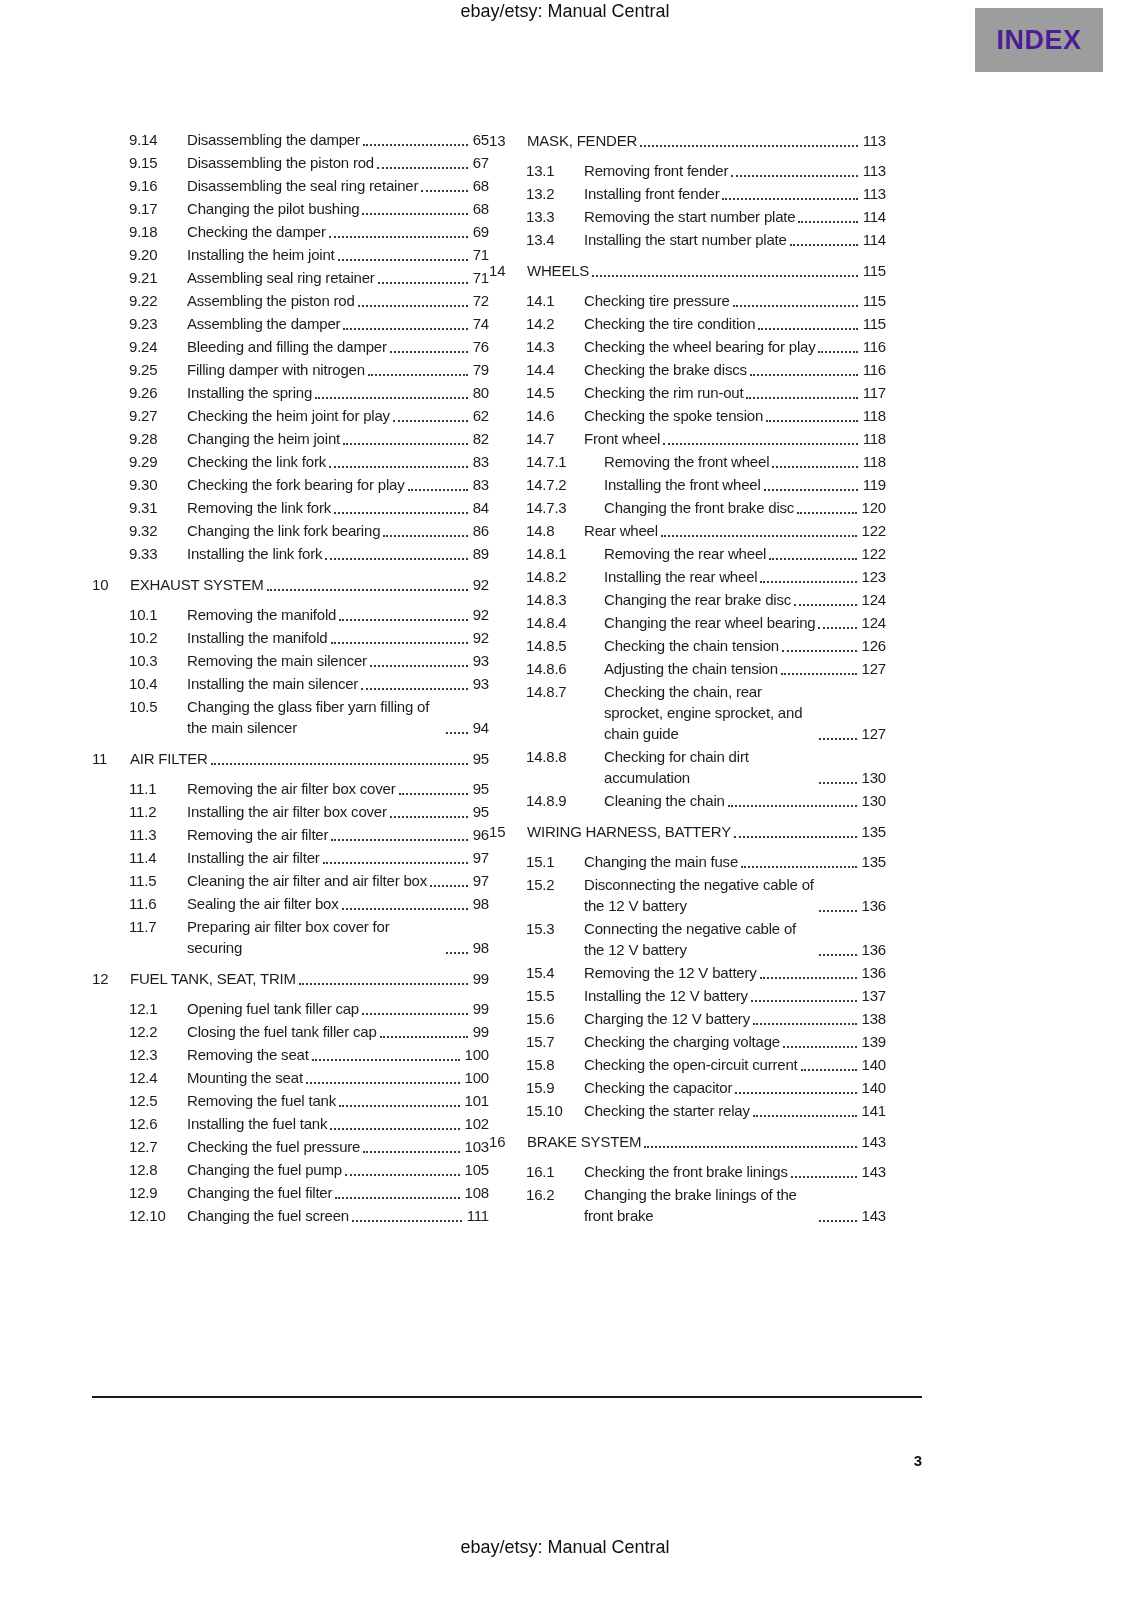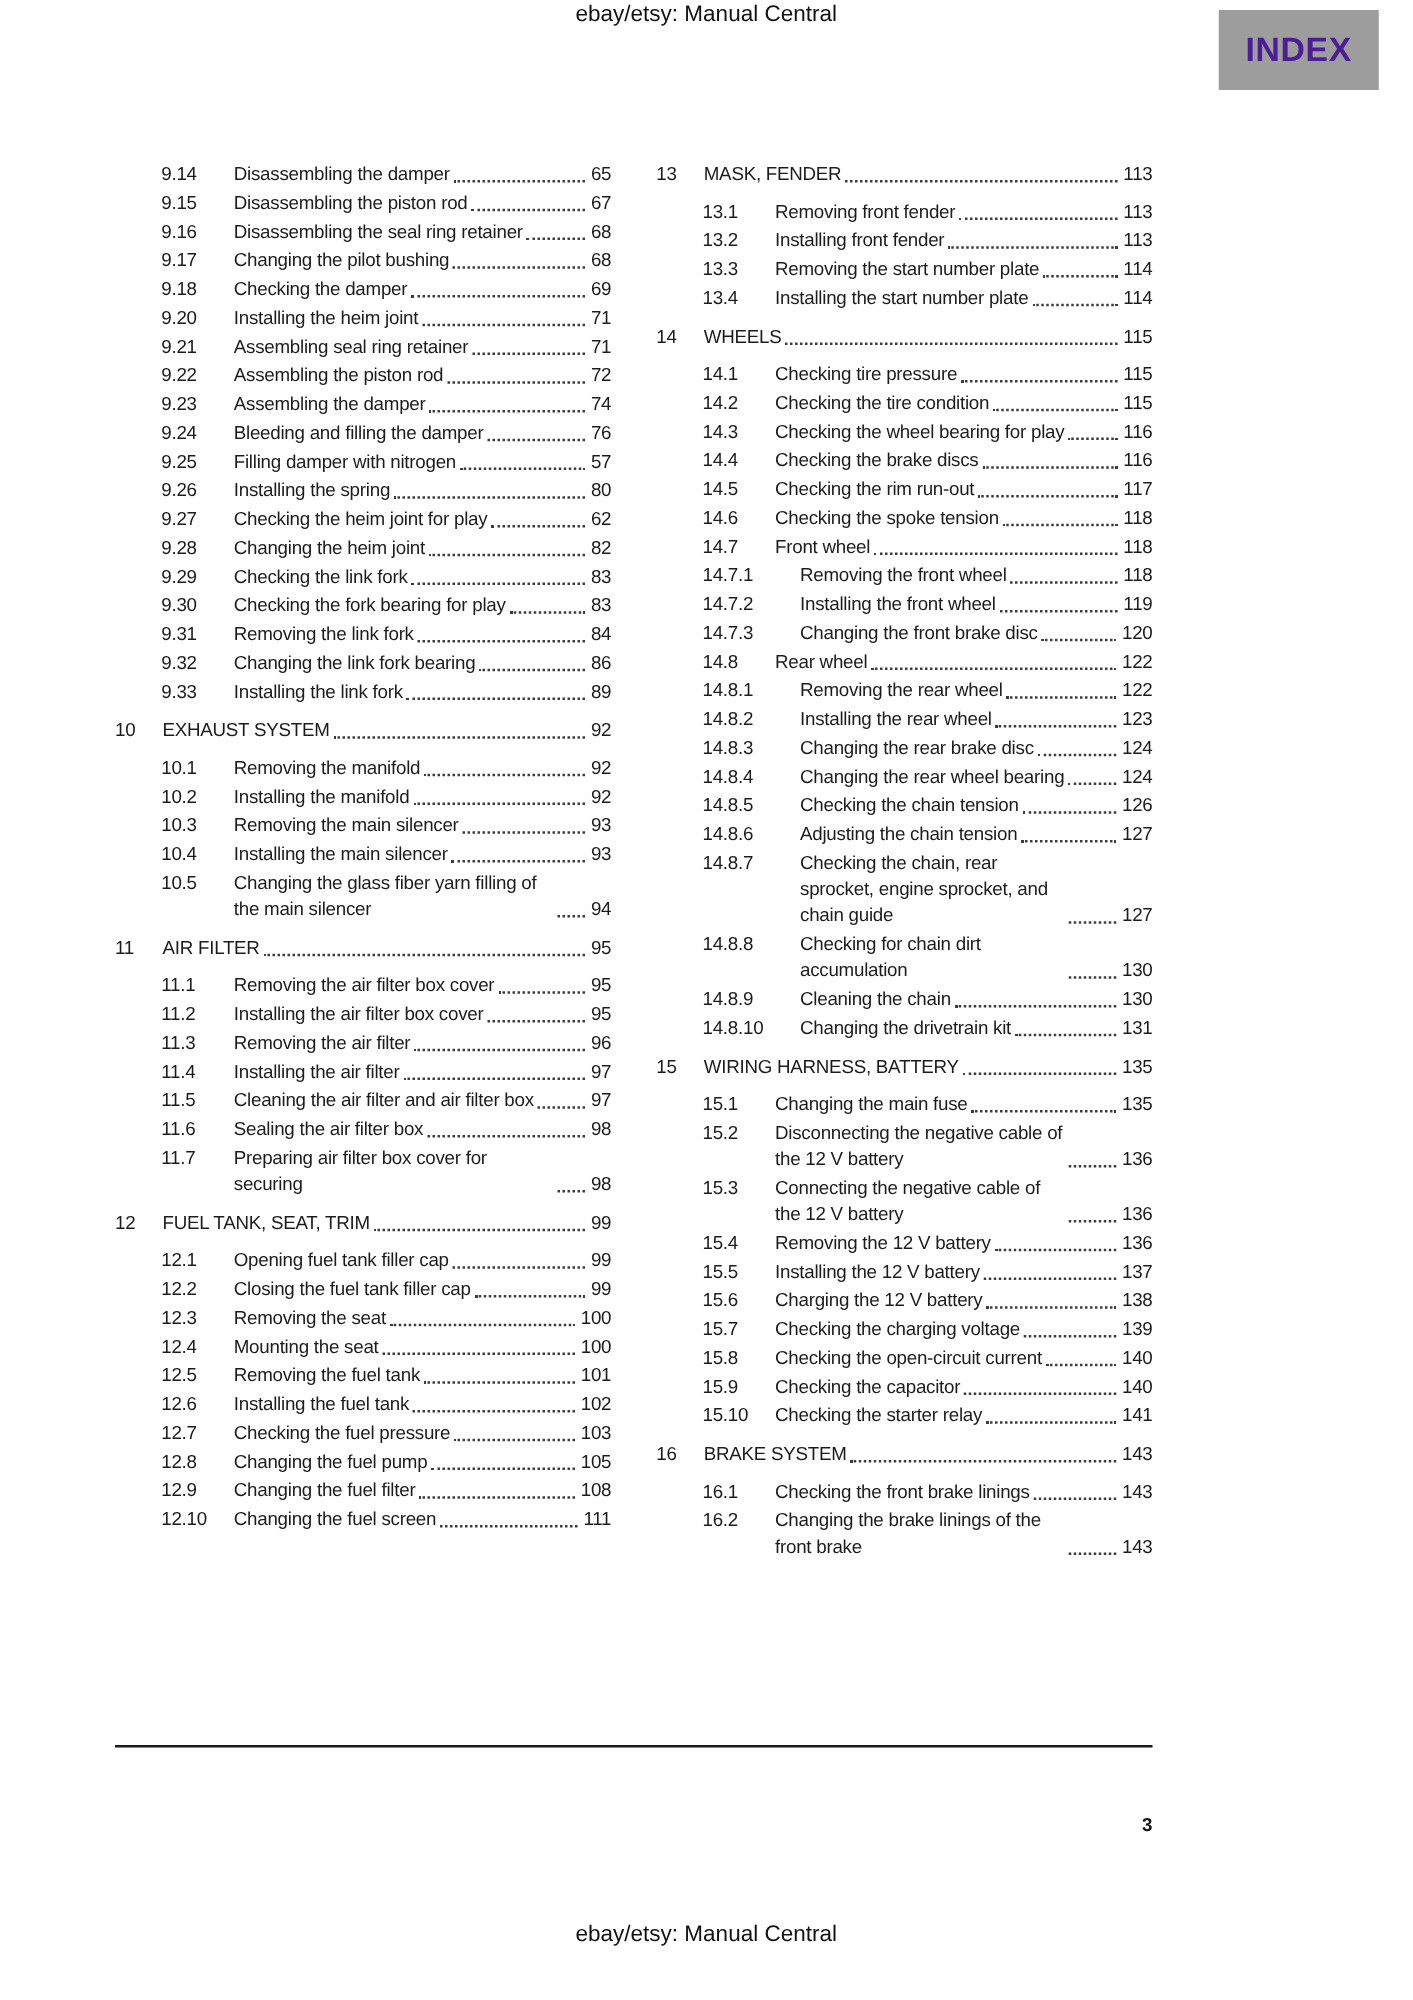--- a/index.html
+++ b/index.html
@@ -19,21 +19,21 @@
     position: absolute; top: 8px; right: 27px;
     width: 128px; height: 64px;
     background: #9d9d9d;
     display: flex; align-items: center; justify-content: center;
   }
   .index-tab-label {
     font-size: 27px; font-weight: bold; color: #4c1d95; letter-spacing: 0.5px;
   }
   .toc-container {
     position: absolute; left: 92px; top: 129px; width: 830px;
-    display: flex; gap: 36px; align-items: flex-start;
+    display: flex; align-items: flex-end;
   }
   .toc-col { width: 397px; flex: 0 0 397px; }
   .toc-entry {
     display: flex; align-items: flex-start;
     font-size: 15px; line-height: 21px;
     margin-bottom: 2px;
     letter-spacing: -0.2px;
   }
   .toc-entry.level-0 { margin-top: 10px; margin-bottom: 9px; }
   .toc-entry.level-0:first-child { margin-top: 0; }
@@ -137,21 +137,21 @@
         <div class="toc-entry level-1">
           <span class="toc-num">9.24</span>
           <span class="toc-title">Bleeding and filling the damper</span>
           <span class="toc-dots"></span>
           <span class="toc-page">76</span>
         </div>
         <div class="toc-entry level-1">
           <span class="toc-num">9.25</span>
           <span class="toc-title">Filling damper with nitrogen</span>
           <span class="toc-dots"></span>
-          <span class="toc-page">57</span>
+          <span class="toc-page">79</span>
         </div>
         <div class="toc-entry level-1">
           <span class="toc-num">9.26</span>
           <span class="toc-title">Installing the spring</span>
           <span class="toc-dots"></span>
           <span class="toc-page">80</span>
         </div>
         <div class="toc-entry level-1">
           <span class="toc-num">9.27</span>
           <span class="toc-title">Checking the heim joint for play</span>
@@ -495,26 +495,20 @@
           <span class="toc-title">Checking for chain dirt accumulation</span>
           <span class="toc-dots"></span>
           <span class="toc-page">130</span>
         </div>
         <div class="toc-entry level-2">
           <span class="toc-num">14.8.9</span>
           <span class="toc-title">Cleaning the chain</span>
           <span class="toc-dots"></span>
           <span class="toc-page">130</span>
         </div>
-        <div class="toc-entry level-2">
-          <span class="toc-num">14.8.10</span>
-          <span class="toc-title">Changing the drivetrain kit</span>
-          <span class="toc-dots"></span>
-          <span class="toc-page">131</span>
-        </div>
         <div class="toc-entry level-0">
           <span class="toc-num">15</span>
           <span class="toc-title">WIRING HARNESS, BATTERY</span>
           <span class="toc-dots"></span>
           <span class="toc-page">135</span>
         </div>
         <div class="toc-entry level-1">
           <span class="toc-num">15.1</span>
           <span class="toc-title">Changing the main fuse</span>
           <span class="toc-dots"></span>

